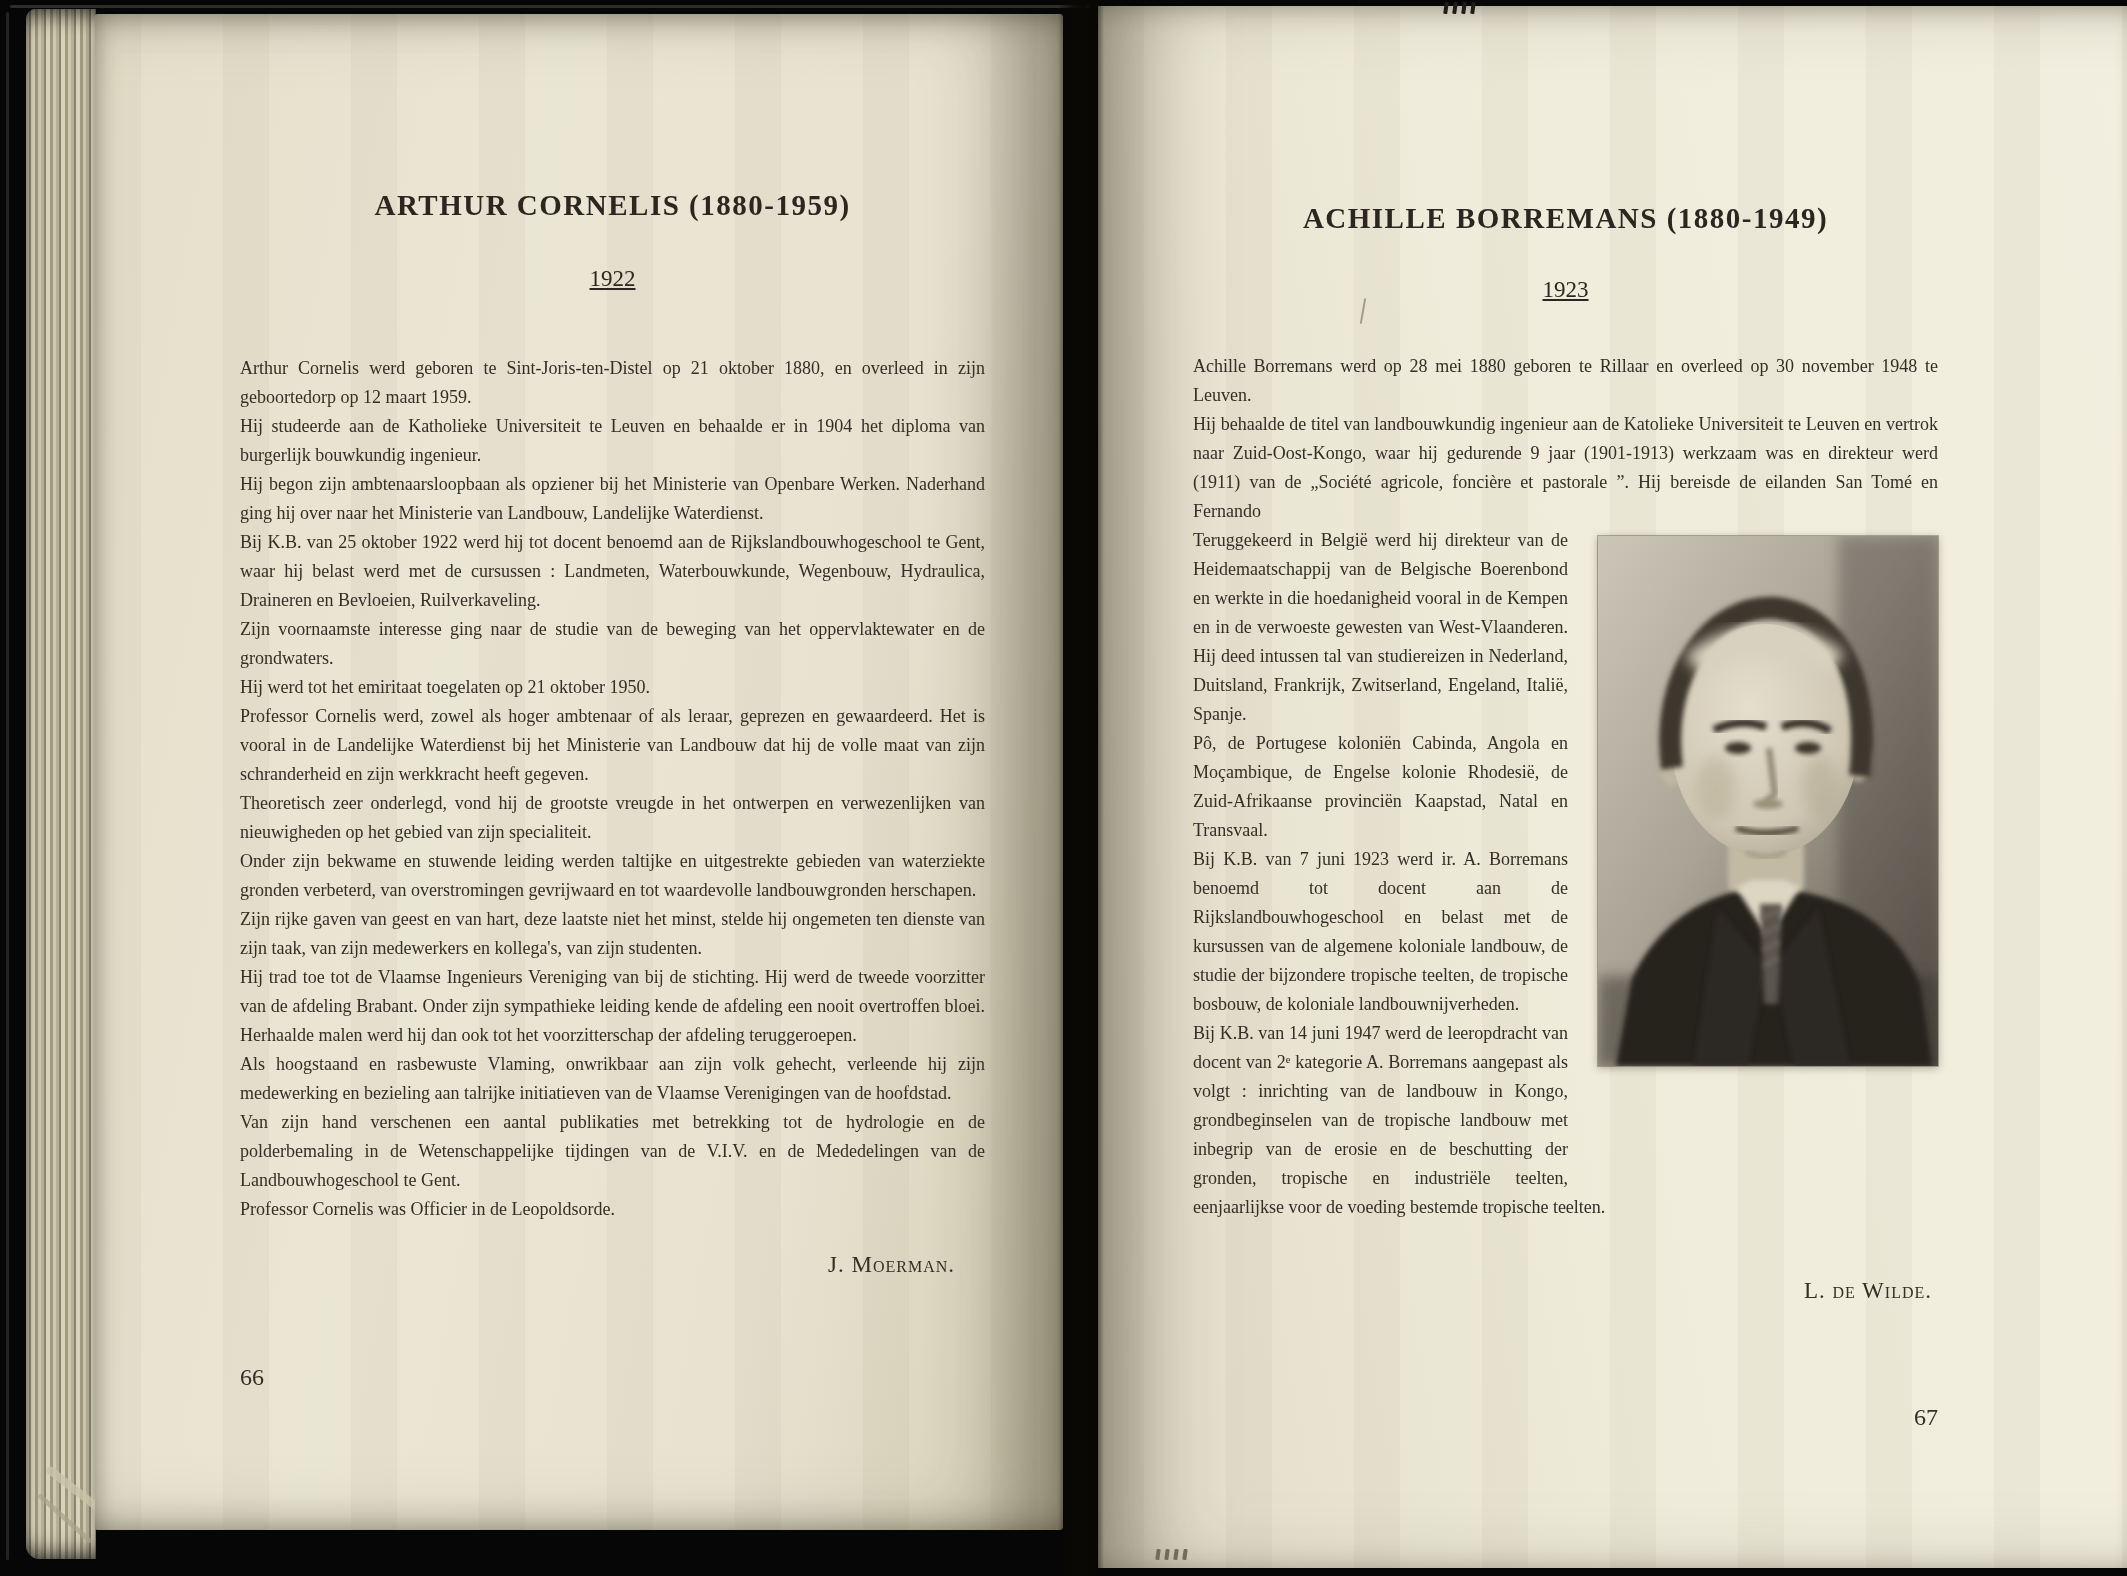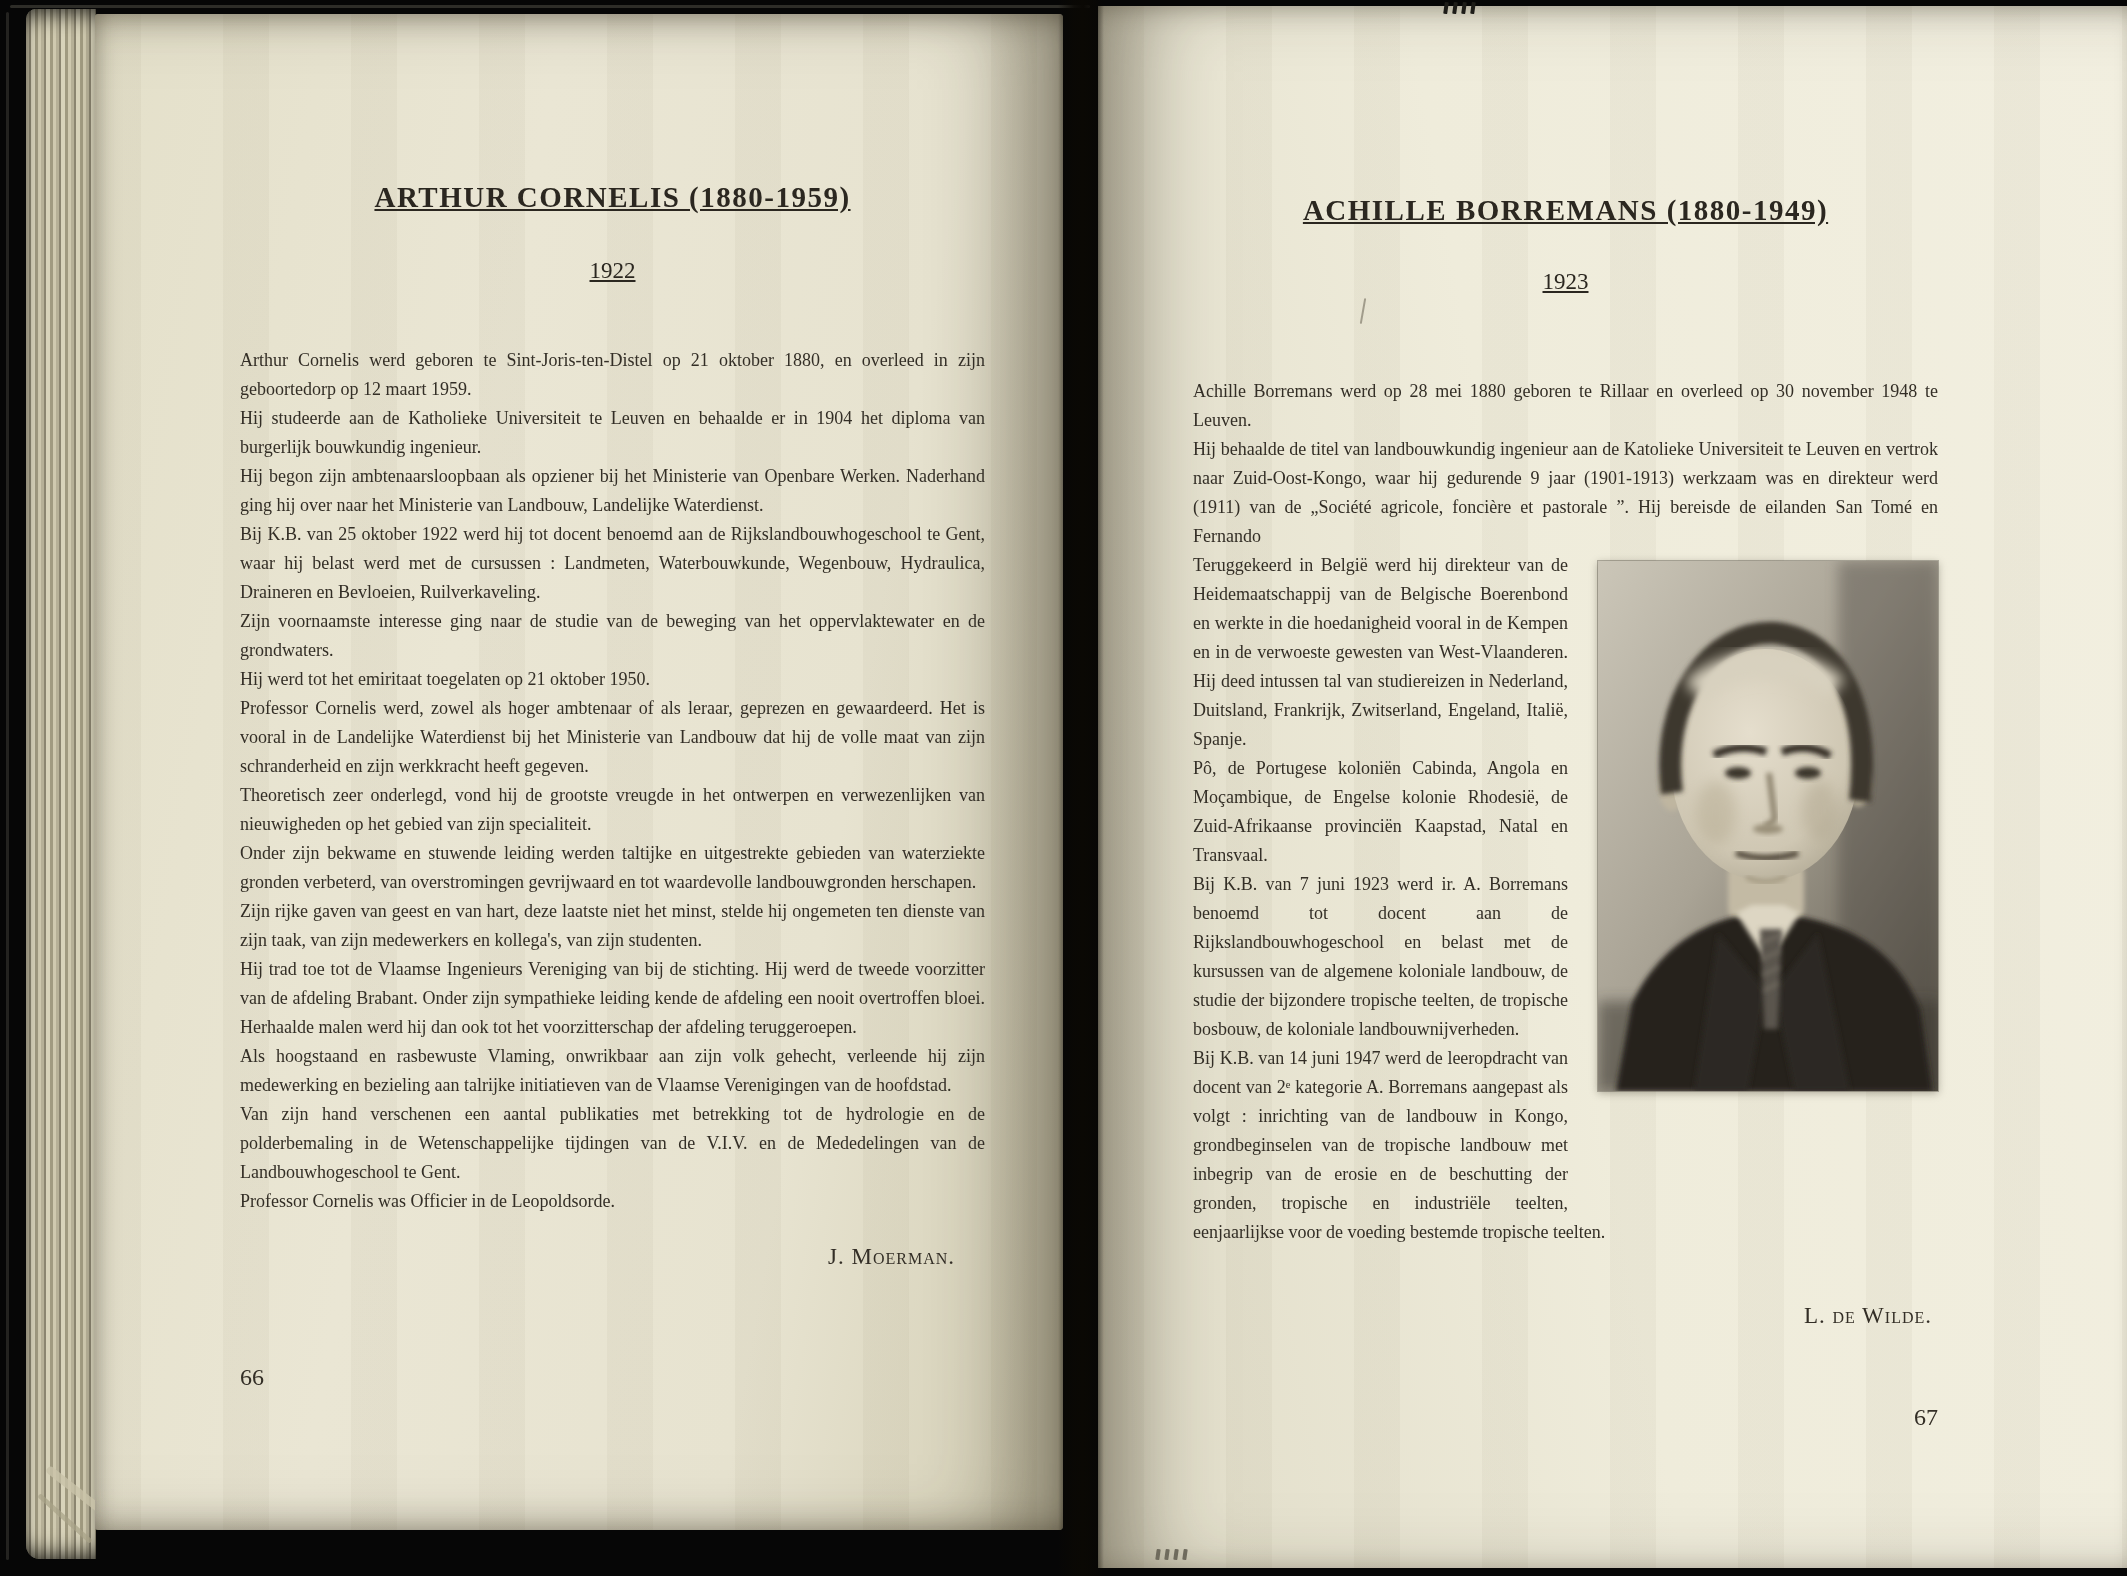--- a/index.html
+++ b/index.html
@@ -53,24 +53,24 @@
                 inset 0 16px 28px -18px rgba(45,38,22,.45),
                 inset 0 -14px 24px -18px rgba(45,38,22,.3);
   }
   .paper-tone { position:absolute; inset:0; pointer-events:none;
     background:repeating-linear-gradient(90deg, rgba(110,100,70,.05) 0 46px, rgba(110,100,70,0) 46px 128px); }
   
   .col { position:absolute; }
   .lp-col { left:145px; top:158px; width:745px; }
   .rp-col { left:95px;  top:179px; width:745px; }
   .title { font-size:29px; line-height:34px; font-weight:bold; letter-spacing:1.5px;
-    text-align:center; margin:8px 0 42px; color:#2b2720;text-decoration:underline; }
+    text-align:center; margin:16px 0 42px; color:#2b2720; }
   .year { font-size:23px; line-height:30px; text-align:center; margin:0 0 60px; color:#2b2720;text-decoration:underline; }
   .rp-col .title { margin-bottom:40px; }
-  .rp-col .year  { margin-bottom:80px; }
+  .rp-col .year  { margin-bottom:47px; }
   p.body { margin:0; font-size:18px; line-height:29px; text-align:justify; }
   .signature { font-variant:small-caps; letter-spacing:1px; font-size:23px;
     text-align:right; margin-top:28px; }
   .lp-sig { padding-right:30px; }
   .rp-sig { margin-top:56px; padding-right:6px;text-align:right; }
   .pagenum { position:absolute; font-size:24px; }
   .lp-num { left:145px; top:1350px; }
   .rp-num { left:95px; top:1398px; width:745px; text-align:right; }
   
   .photo-frame {

